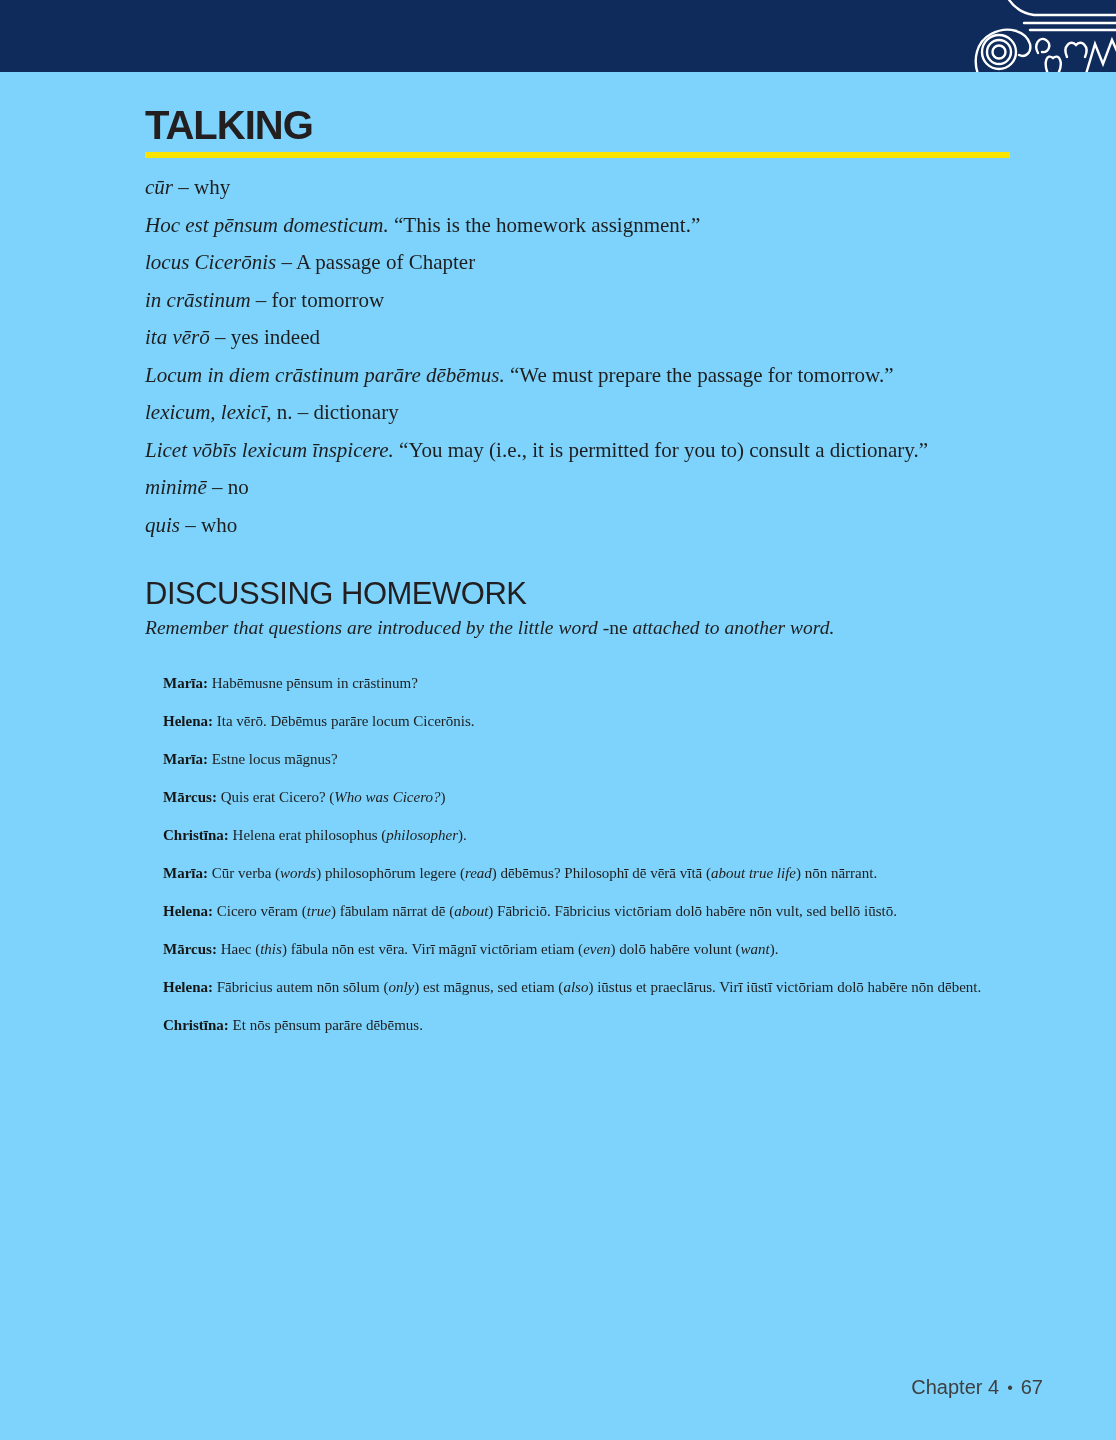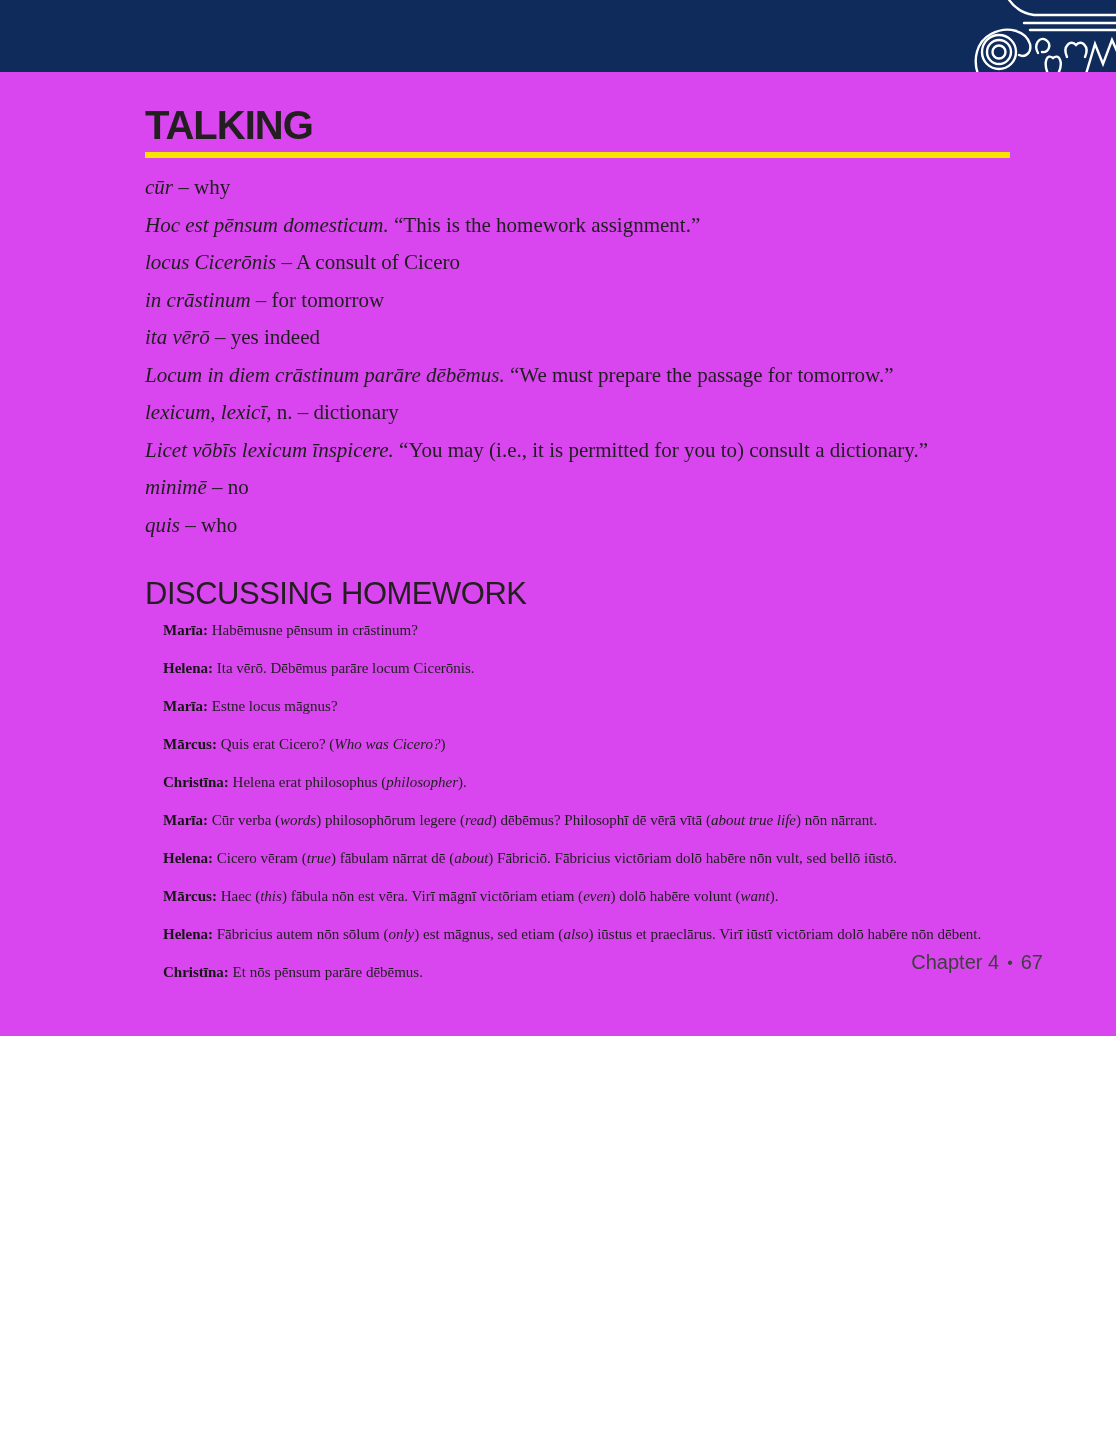--- a/index.html
+++ b/index.html
@@ -1,33 +1,33 @@
 <!DOCTYPE html>
 <html><head>
 <meta charset="utf-8">
 <style>
   html,body{margin:0;padding:0;background:#ffffff;}
-  .page{position:relative;width:1116px;height:1036px;background:#d946ef;overflow:hidden;
+  .page{position:relative;width:1116px;height:1440px;background:#7dd3fc;overflow:hidden;
         font-family:"Liberation Serif",serif;color:#1e1e1e;}
   .topbar{position:relative;height:72px;background:#0f2b5b;overflow:hidden;}
   .logo{position:absolute;right:-4px;top:-2px;}
   main{padding:0 106px 0 145px;}
   h1{font-family:"Liberation Sans",sans-serif;font-weight:700;font-size:40px;line-height:40px;
      letter-spacing:-1px;color:#231f20;margin:33px 0 0 0;}
   .rule{height:6px;background:#f8e400;margin:7px 0 17px 0;}
   .vocab-line{font-size:21px;line-height:25px;margin:0 0 12.5px 0;white-space:nowrap;}
   .it{font-style:italic;}
   h2{font-family:"Liberation Sans",sans-serif;font-weight:400;font-size:31px;line-height:32px;
      letter-spacing:-0.5px;color:#231f20;margin:40px 0 5px 0;}
   .intro{font-size:19.5px;line-height:26px;margin:0 0 27px 0;}
   .dialogue{margin-left:18px;}
   .dialogue-line{font-size:15px;line-height:30px;margin:0 0 8px 0;
                  padding-left:17px;text-indent:-17px;text-align:justify;}
   .dialogue-line b{font-weight:bold;color:#161616;}
-  .page-footer{position:absolute;right:73px;bottom:62px;font-family:"Liberation Sans",sans-serif;
+  .page-footer{position:absolute;right:73px;bottom:41px;font-family:"Liberation Sans",sans-serif;
                font-size:20px;color:#3f3f3f;}
   .page-footer .sep{display:inline-block;margin:0 8px;font-size:16px;vertical-align:1px;}
 </style>
 </head>
 <body>
 
 <div class="page">
 
   <header class="topbar">
     <svg class="logo" width="146" height="74" viewBox="0 0 146 74" xmlns="http://www.w3.org/2000/svg">
@@ -48,31 +48,32 @@
   </header>
 
   <main>
 
     <h1>TALKING</h1>
     <div class="rule"></div>
 
     <div id="vocab-list">
         <p class="vocab-line"><span class="it">cūr</span><span> – why</span></p>
         <p class="vocab-line"><span class="it">Hoc est pēnsum domesticum.</span><span> “This is the homework assignment.”</span></p>
-        <p class="vocab-line"><span class="it">locus Cicerōnis</span><span> – A consult of Cicero</span></p>
+        <p class="vocab-line"><span class="it">locus Cicerōnis</span><span> – A passage of Chapter</span></p>
         <p class="vocab-line"><span class="it">in crāstinum</span><span> – for tomorrow</span></p>
         <p class="vocab-line"><span class="it">ita vērō</span><span> – yes indeed</span></p>
         <p class="vocab-line"><span class="it">Locum in diem crāstinum parāre dēbēmus.</span><span> “We must prepare the passage for tomorrow.”</span></p>
         <p class="vocab-line"><span class="it">lexicum, lexicī</span><span>, n. – dictionary</span></p>
         <p class="vocab-line"><span class="it">Licet vōbīs lexicum īnspicere.</span><span> “You may (i.e., it is permitted for you to) consult a dictionary.”</span></p>
         <p class="vocab-line"><span class="it">minimē</span><span> – no</span></p>
         <p class="vocab-line"><span class="it">quis</span><span> – who</span></p>
       </div>
 
     <h2>DISCUSSING HOMEWORK</h2>
+    <p class="intro" id="homework-intro"><span class="it">Remember that questions are introduced by the little word </span><span>-ne</span><span class="it"> attached to another word.</span></p>
 
     <div class="dialogue" id="dialogue-list">
         <p class="dialogue-line"><b>Marīa:</b> <span>Habēmusne pēnsum in crāstinum?</span></p>
         <p class="dialogue-line"><b>Helena:</b> <span>Ita vērō. Dēbēmus parāre locum Cicerōnis.</span></p>
         <p class="dialogue-line"><b>Marīa:</b> <span>Estne locus māgnus?</span></p>
         <p class="dialogue-line"><b>Mārcus:</b> <span>Quis erat Cicero? (</span><span class="it">Who was Cicero?</span><span>)</span></p>
         <p class="dialogue-line"><b>Christīna:</b> <span>Helena erat philosophus (</span><span class="it">philosopher</span><span>).</span></p>
         <p class="dialogue-line"><b>Marīa:</b> <span>Cūr verba (</span><span class="it">words</span><span>) philosophōrum legere (</span><span class="it">read</span><span>) dēbēmus? Philosophī dē vērā vītā (</span><span class="it">about true life</span><span>) nōn nārrant.</span></p>
         <p class="dialogue-line"><b>Helena:</b> <span>Cicero vēram (</span><span class="it">true</span><span>) fābulam nārrat dē (</span><span class="it">about</span><span>) Fābriciō. Fābricius victōriam dolō habēre nōn vult, sed bellō iūstō.</span></p>
         <p class="dialogue-line"><b>Mārcus:</b> <span>Haec (</span><span class="it">this</span><span>) fābula nōn est vēra. Virī māgnī victōriam etiam (</span><span class="it">even</span><span>) dolō habēre volunt (</span><span class="it">want</span><span>).</span></p>

